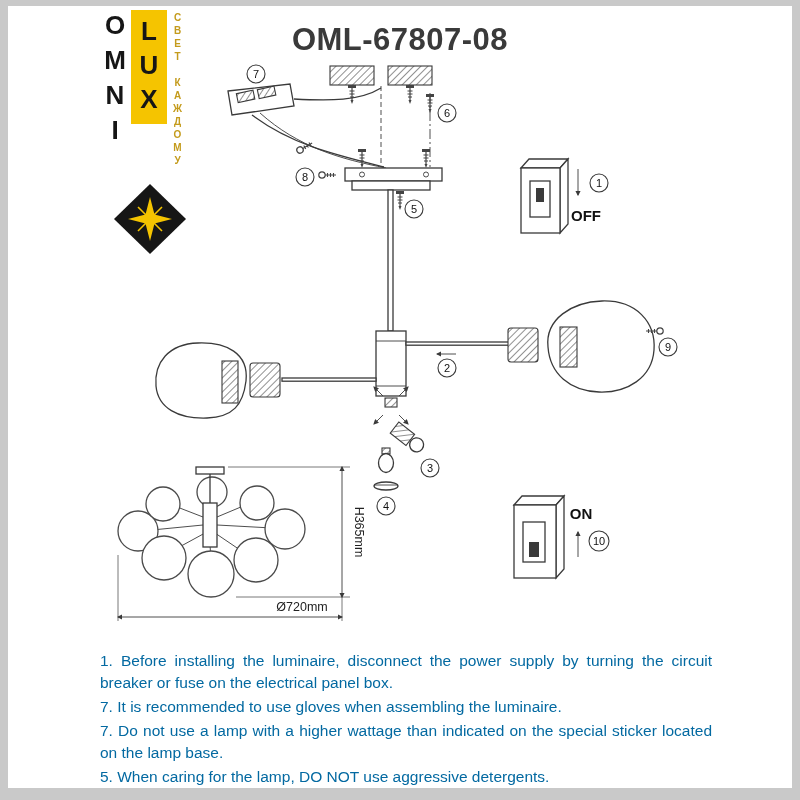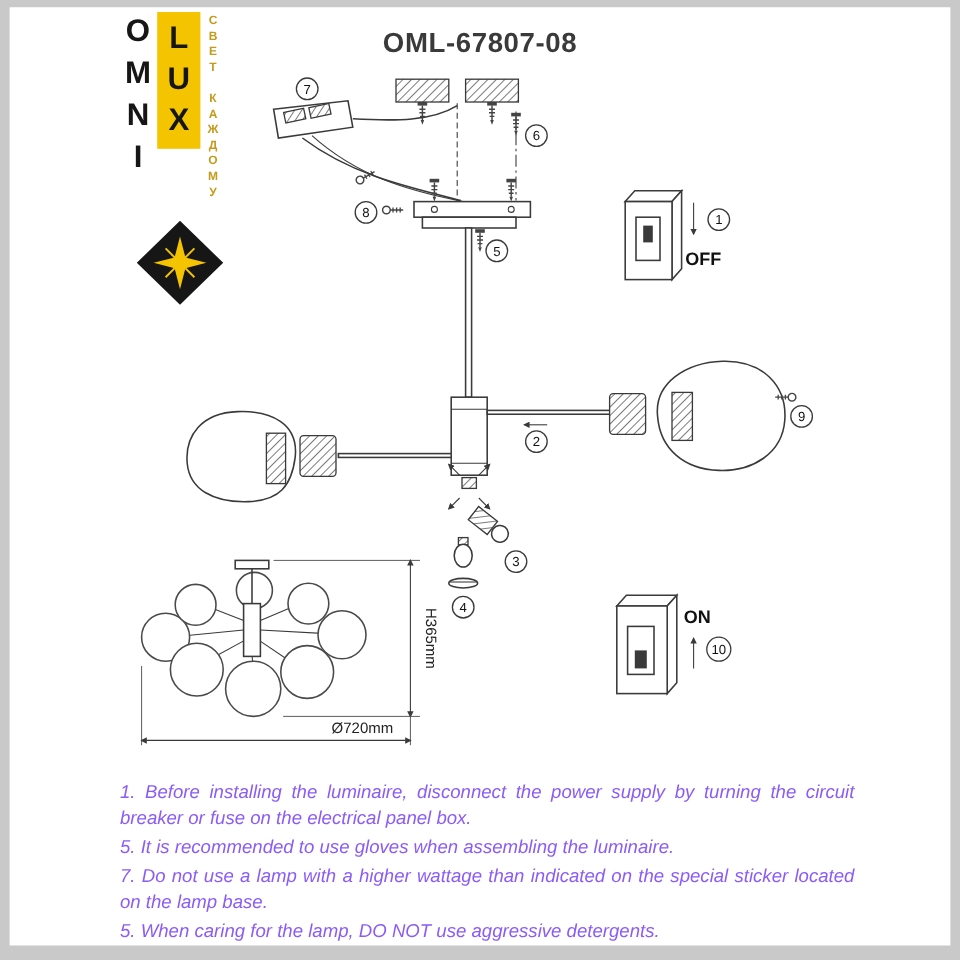--- a/index.html
+++ b/index.html
@@ -7,21 +7,21 @@
     position:relative; width:800px; height:800px; background:#ffffff;
     overflow:hidden; box-sizing:border-box;
     font-family:"Liberation Sans", sans-serif;
   }
   .frame {
     position:absolute; inset:0; border:solid #c9c9c9;
     border-width:6px 8px 12px 8px; pointer-events:none; z-index:20;
   }
   .title {
     position:absolute; top:22px; left:0; width:100%; text-align:center;
-    font-size:23px; font-weight:bold; color:#3a3a3a; letter-spacing:.5px;
+    font-size:31px; font-weight:bold; color:#3a3a3a; letter-spacing:.5px;
   }
   .logo { position:absolute; top:10px; left:102px; z-index:5; }
   .logo-row { display:flex; align-items:flex-start; }
   .v-upright { writing-mode:vertical-lr; text-orientation:upright; }
   .logo-omni { font-size:26px; font-weight:900; color:#161616; letter-spacing:5px; line-height:1; }
   .logo-lux-box { background:#f5c400; padding:6px 5px; margin-left:3px; }
   .logo-lux { font-size:26px; font-weight:900; color:#161616; letter-spacing:4px; line-height:1; }
   .logo-tagline { font-size:10px; font-weight:bold; color:#c49b1c; letter-spacing:2px; margin-left:5px; margin-top:2px; }
   .logo-diamond { margin:14px 0 0 10px; }
   .diagram { position:absolute; top:55px; left:0; }
@@ -31,21 +31,21 @@
   .xthin{ stroke:#555; stroke-width:0.8; fill:none; }
   .fw   { fill:#ffffff; stroke:#3a3a3a; stroke-width:1.3; }
   .hf   { fill:url(#hatch); stroke:#3a3a3a; stroke-width:1.1; }
   .callout { fill:#ffffff; stroke:#3a3a3a; stroke-width:1.1; }
   .cnum { font-size:11px; fill:#111; text-anchor:middle; }
   .lbl  { font-size:15px; font-weight:bold; fill:#111; text-anchor:middle; }
   .dim  { font-size:12.5px; fill:#222; text-anchor:middle; }
   .globe{ fill:#ffffff; stroke:#4a4a4a; stroke-width:1.3; }
   .instructions {
     position:absolute; top:650px; left:100px; width:612px;
-    color:#8b5cf6; font-size:15.5px; line-height:1.42;font-style:italic;
+    color:#0369a1; font-size:15.5px; line-height:1.42;
   }
   .instructions p { margin:0 0 2px 0; text-align:justify; }
 </style>
 </head>
 <body>
 
 <div class="page">
   <div class="frame"></div>
 
   <div class="logo">
@@ -247,17 +247,17 @@
     <g>
       <line x1="118" y1="500" x2="118" y2="566" class="xthin"></line>
       <line x1="342" y1="542" x2="342" y2="566" class="xthin"></line>
       <line x1="118" y1="562" x2="342" y2="562" class="thin" marker-start="url(#arrow)" marker-end="url(#arrow)"></line>
       <text x="302" y="556" class="dim">Ø720mm</text>
     </g>
   </svg>
 
   <div class="instructions">
     <p>1. Before installing the luminaire, disconnect the power supply by turning the circuit breaker or fuse on the electrical panel box.</p>
-    <p>5. It is recommended to use gloves when assembling the luminaire.</p>
+    <p>7. It is recommended to use gloves when assembling the luminaire.</p>
     <p>7. Do not use a lamp with a higher wattage than indicated on the special sticker located on the lamp base.</p>
     <p>5. When caring for the lamp, DO NOT use aggressive detergents.</p>
   </div>
 </div>
 
 </body></html>

